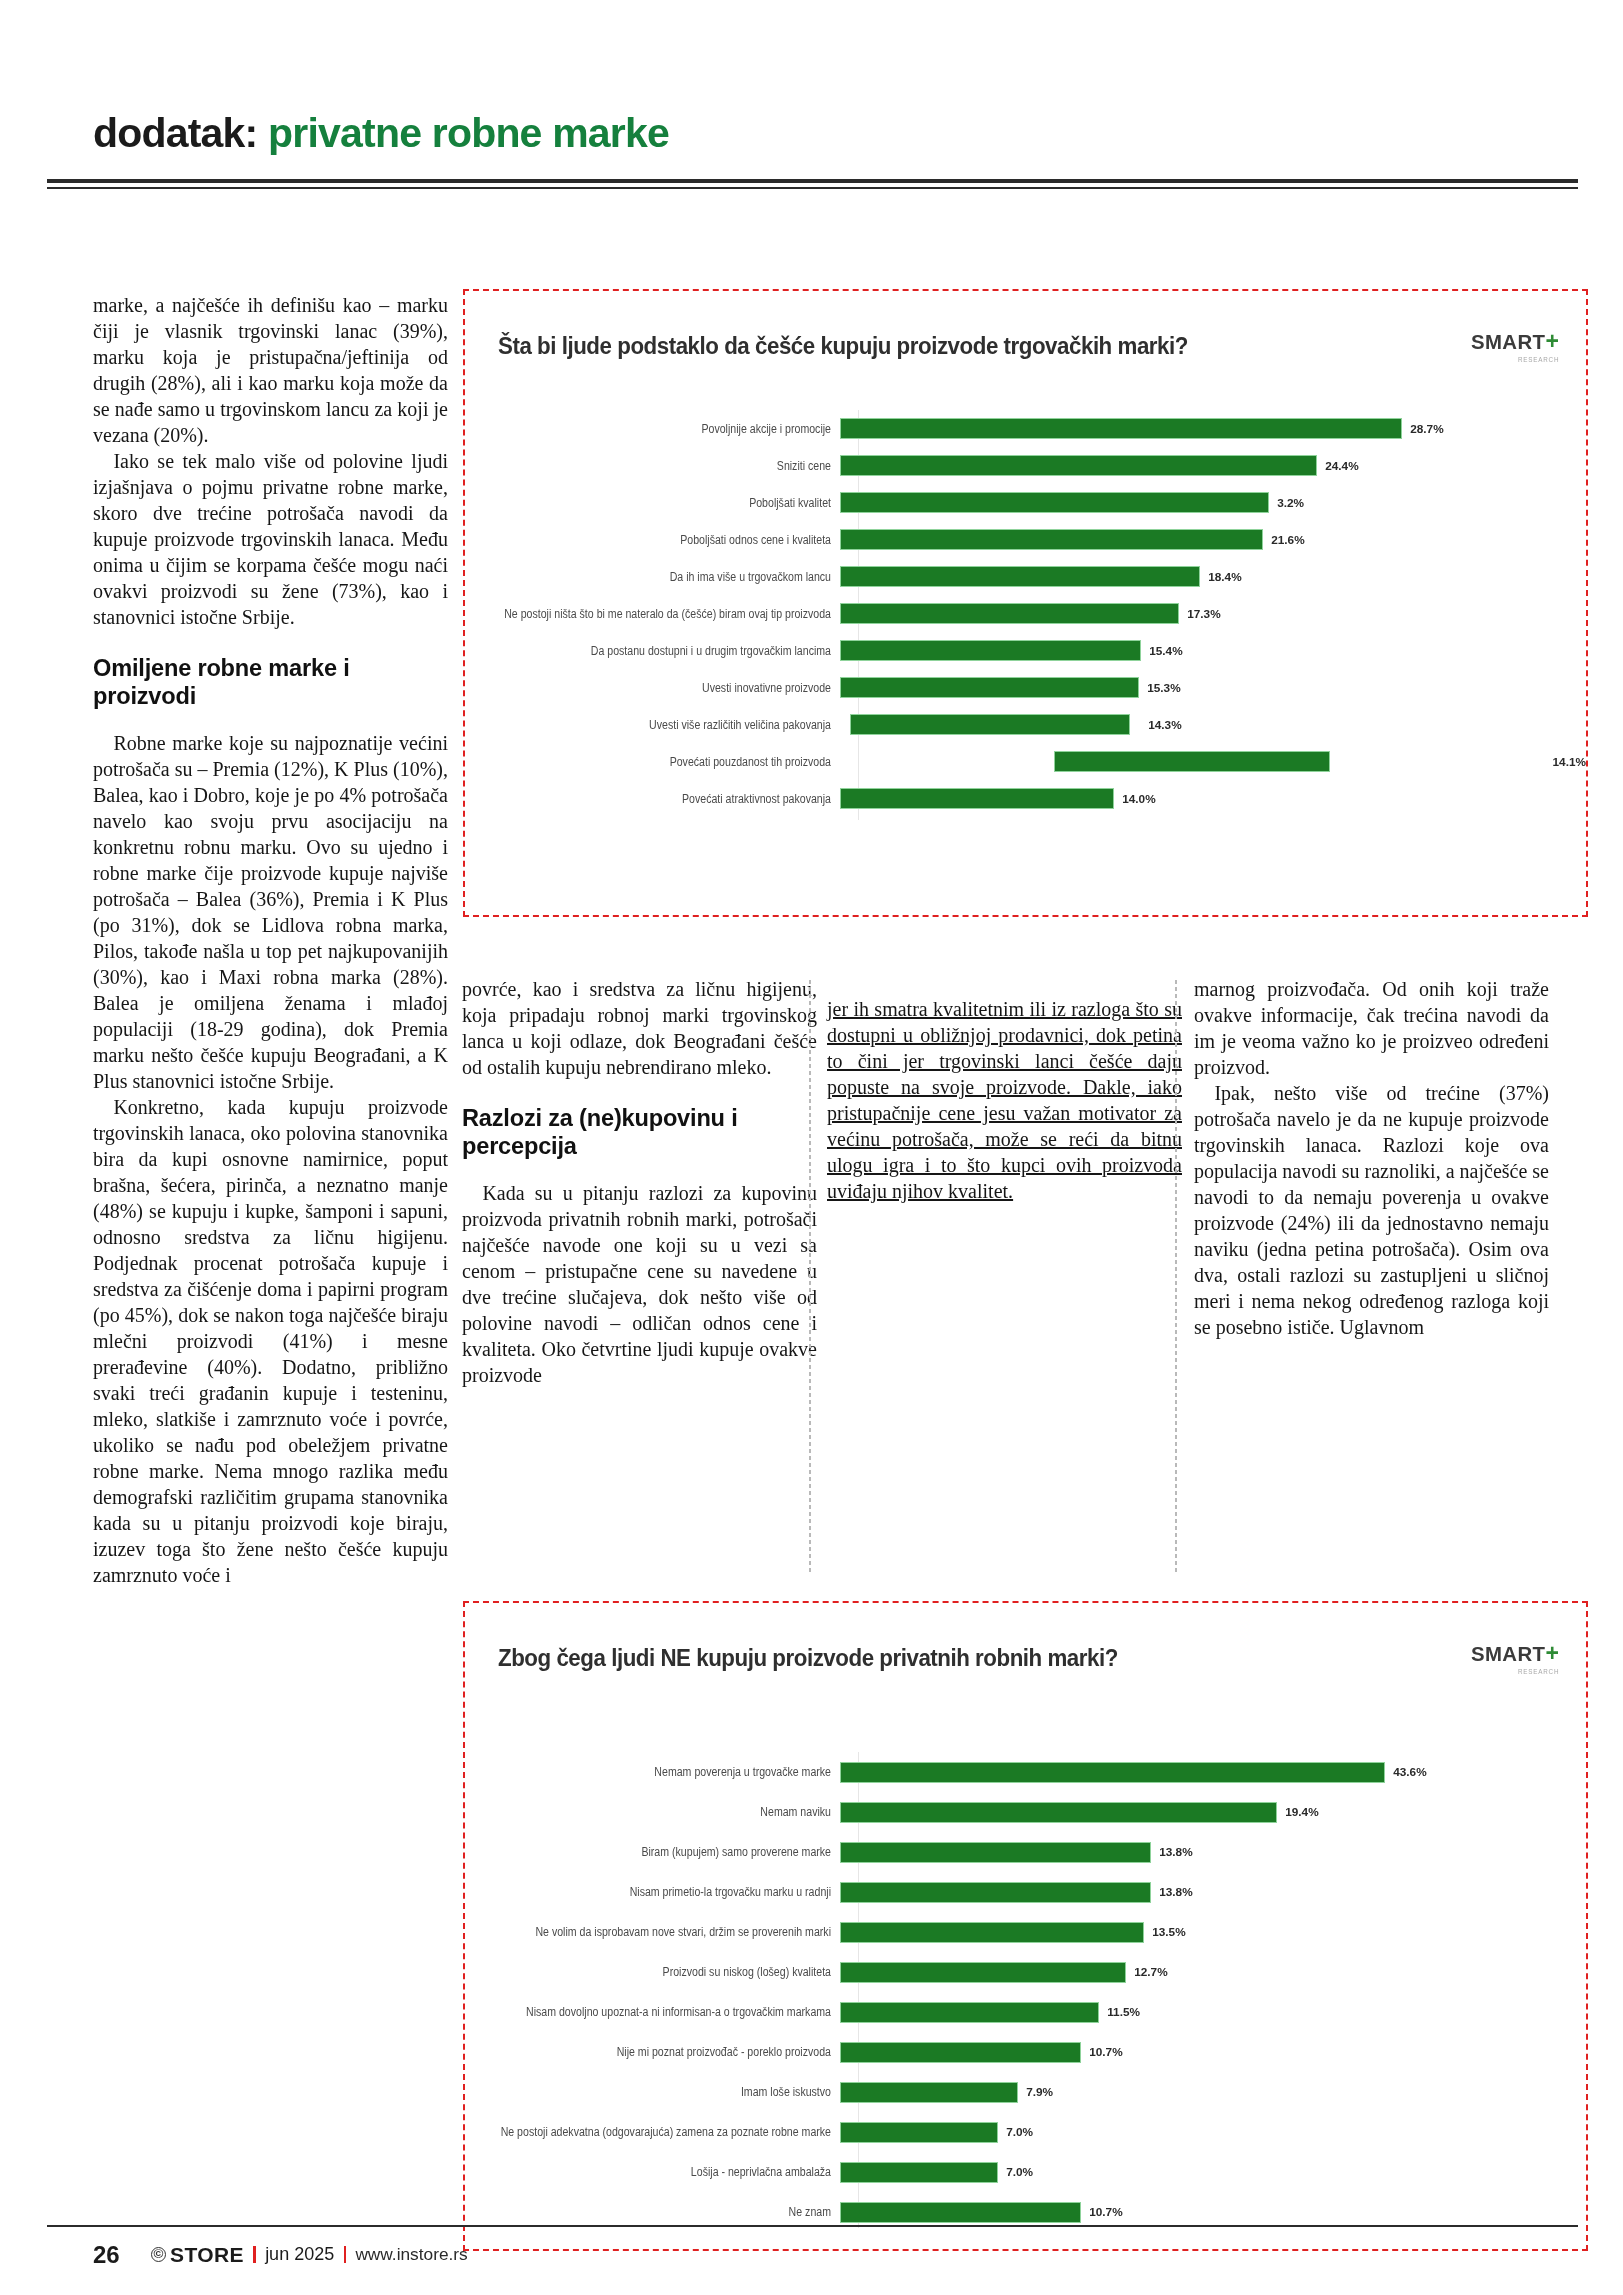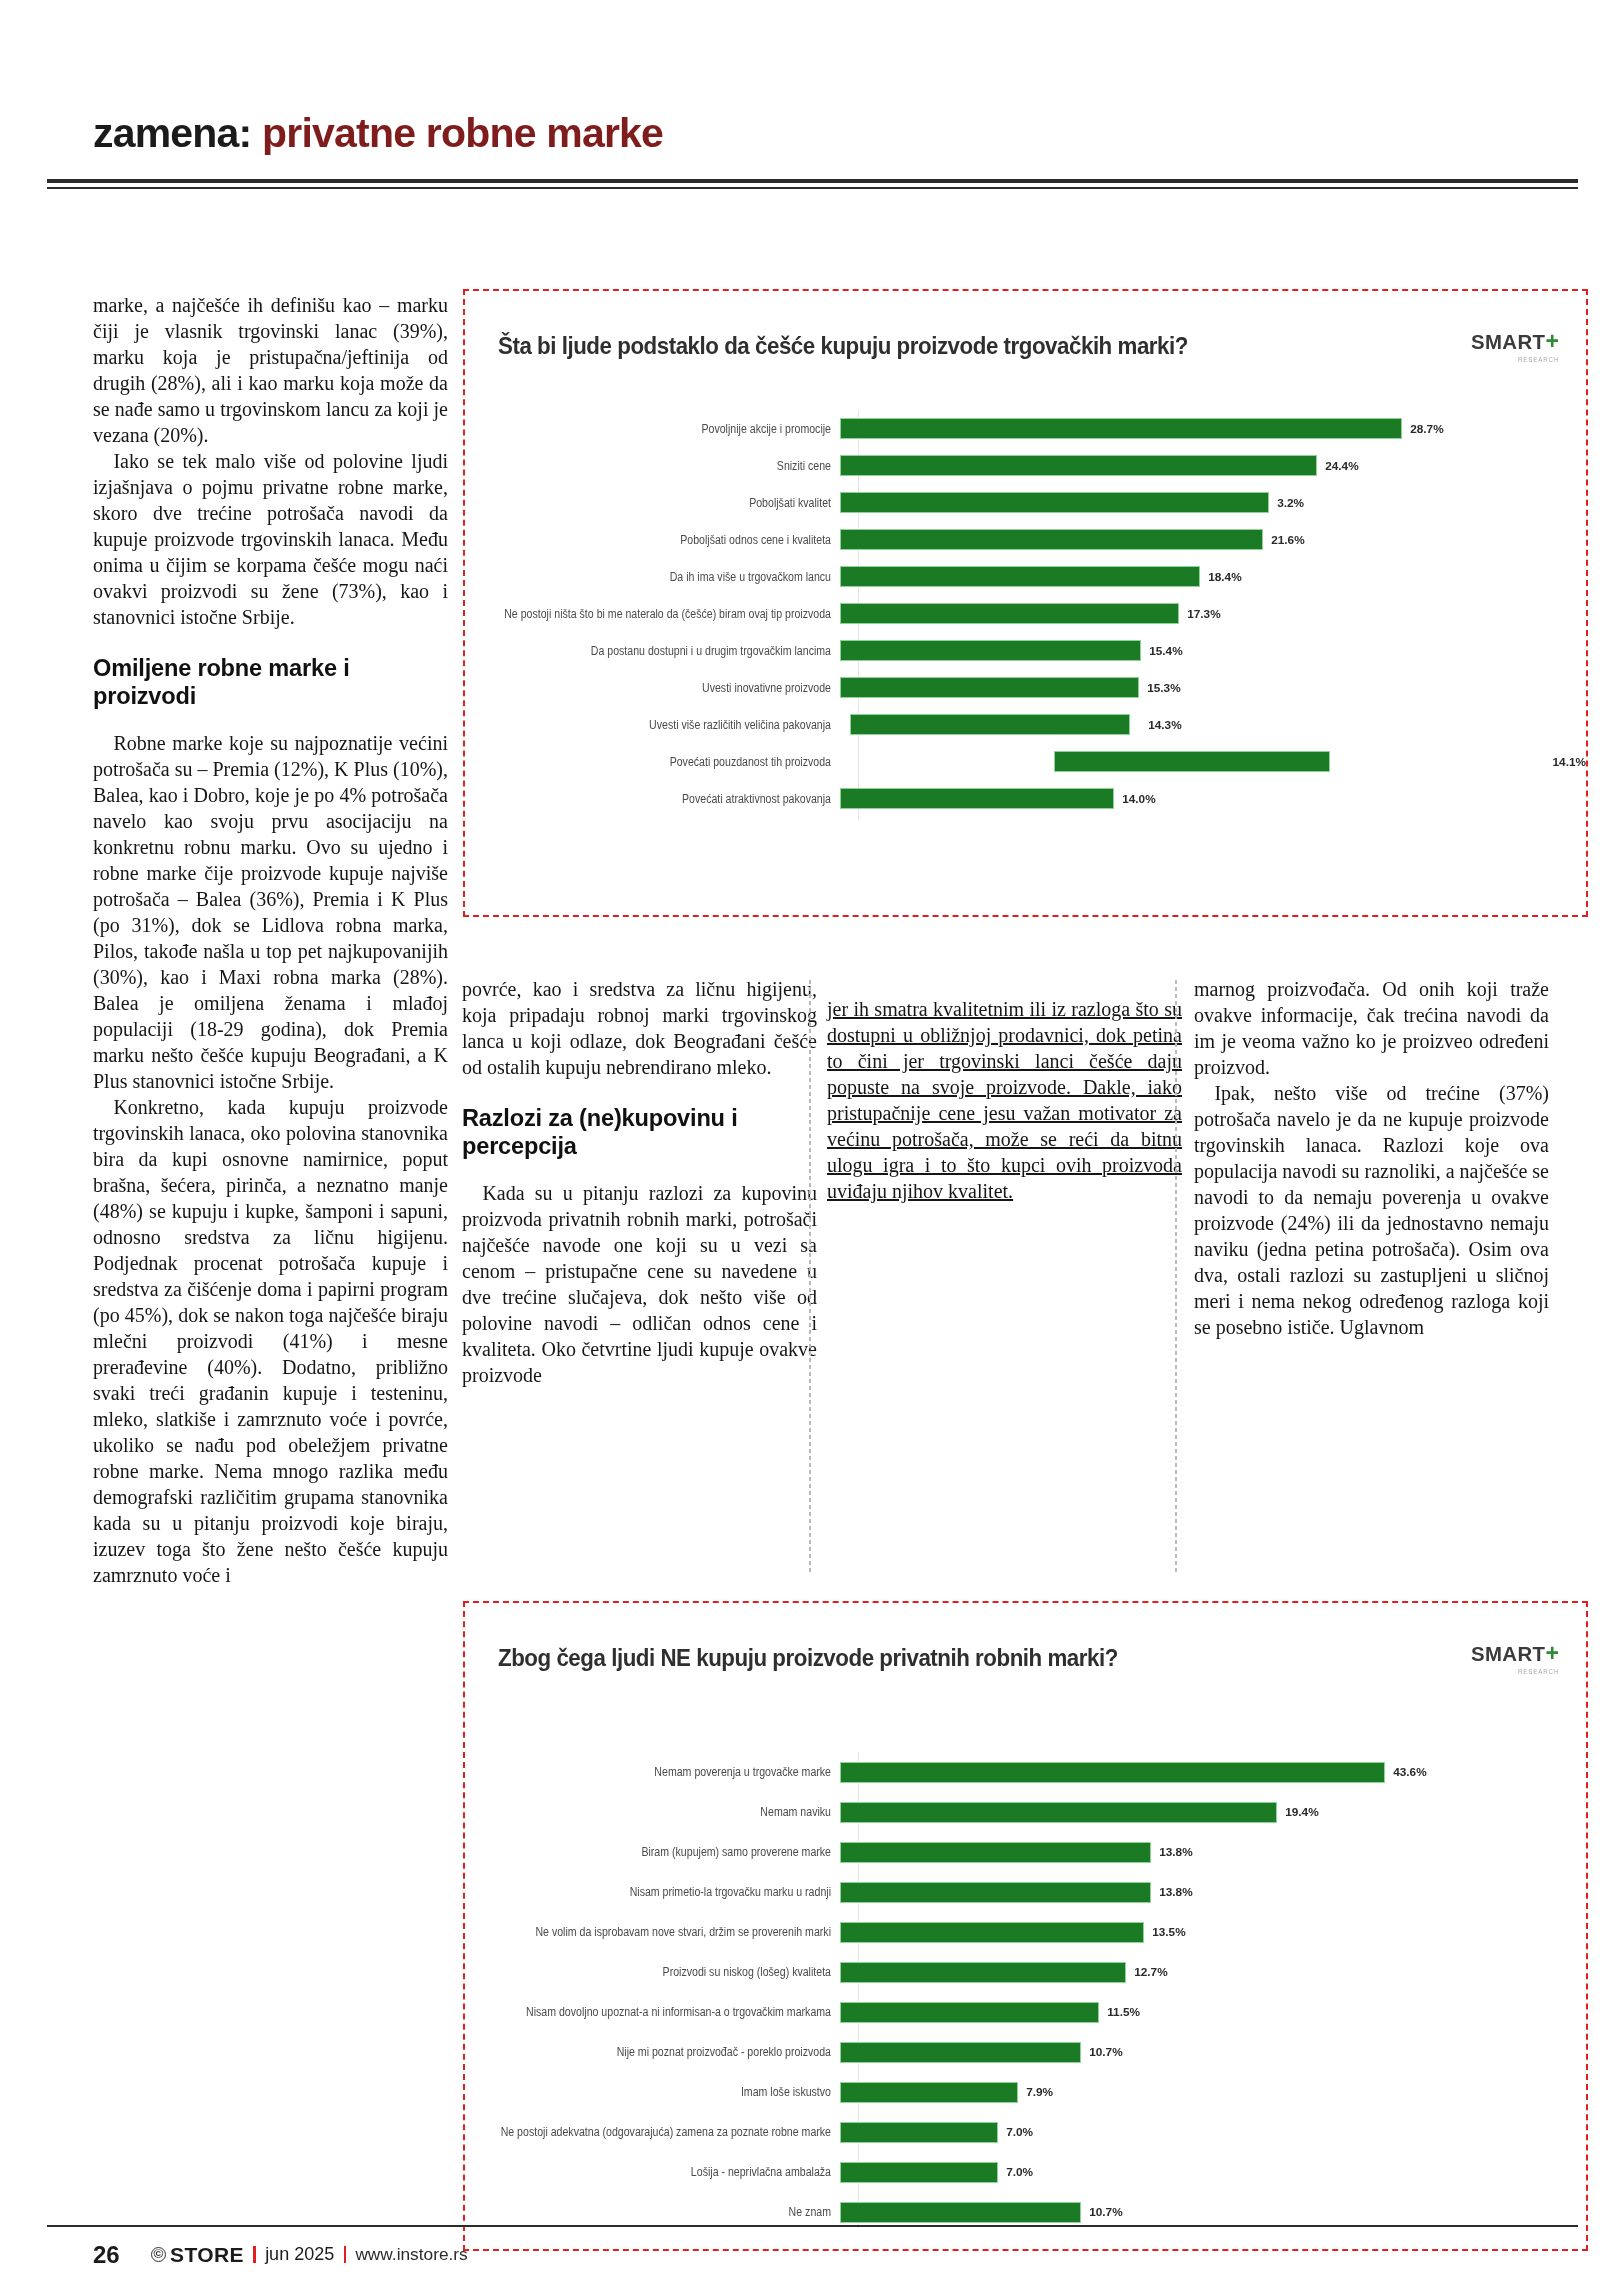--- a/index.html
+++ b/index.html
@@ -14,21 +14,21 @@
   .page { position:absolute; inset:0; }
 
   
   .masthead {
     position:absolute; left:93px; top:110px; width:1445px;
     font-family:"Liberation Sans", sans-serif;
     font-weight:bold; font-size:41px; letter-spacing:-0.8px;
     white-space:nowrap;
   }
   .masthead .mh-dark { color:#1b1b1b; }
-  .masthead .mh-red  { color:#7f1d1d; }
+  .masthead .mh-red  { color:#15803d; }
   .rule-top {
     position:absolute; left:47px; top:179px; width:1531px; height:3.9px;
     background:#2b2b2b;
   }
   .rule-top-thin {
     position:absolute; left:47px; top:187px; width:1531px; height:1.6px;
     background:#2b2b2b;
   }
 
   
@@ -167,21 +167,21 @@
   }
   .fdate { font-size:18px; }
   .furl  { font-size:17.3px; color:#2a2a2a; }
 </style>
 </head>
 <body>
 
 <div class="page">
 
   <div class="masthead">
-    <span class="mh-dark">zamena:</span>
+    <span class="mh-dark">dodatak:</span>
     <span class="mh-red">privatne robne marke</span>
   </div>
   <div class="rule-top"></div>
   <div class="rule-top-thin"></div>
 
   <div class="col" id="col1">
     <p class="noindent">marke, a najčešće ih definišu kao – marku čiji je vlasnik trgovinski lanac (39%), marku koja je pristupačna/jeftinija od drugih (28%), ali i kao marku koja može da se nađe samo u trgovinskom lancu za koji je vezana (20%).</p>
     <p>Iako se tek malo više od polovine ljudi izjašnjava o pojmu privatne robne marke, skoro dve trećine potrošača navodi da kupuje proizvode trgovinskih lanaca. Među onima u čijim se korpama češće mogu naći ovakvi proizvodi su žene (73%), kao i stanovnici istočne Srbije.</p>
     <h2 class="subhead">Omiljene robne marke i proizvodi</h2>
     <p class="noindent" style="text-indent:20.4px">Robne marke koje su najpoznatije većini potrošača su – Premia (12%), K Plus (10%), Balea, kao i Dobro, koje je po 4% potrošača navelo kao svoju prvu asocijaciju na konkretnu robnu marku. Ovo su ujedno i robne marke čije proizvode kupuje najviše potrošača – Balea (36%), Premia i K Plus (po 31%), dok se Lidlova robna marka, Pilos, takođe našla u top pet najkupovanijih (30%), kao i Maxi robna marka (28%). Balea je omiljena ženama i mlađoj populaciji (18-29 godina), dok Premia marku nešto češće kupuju Beograđani, a K Plus stanovnici istočne Srbije.</p>

